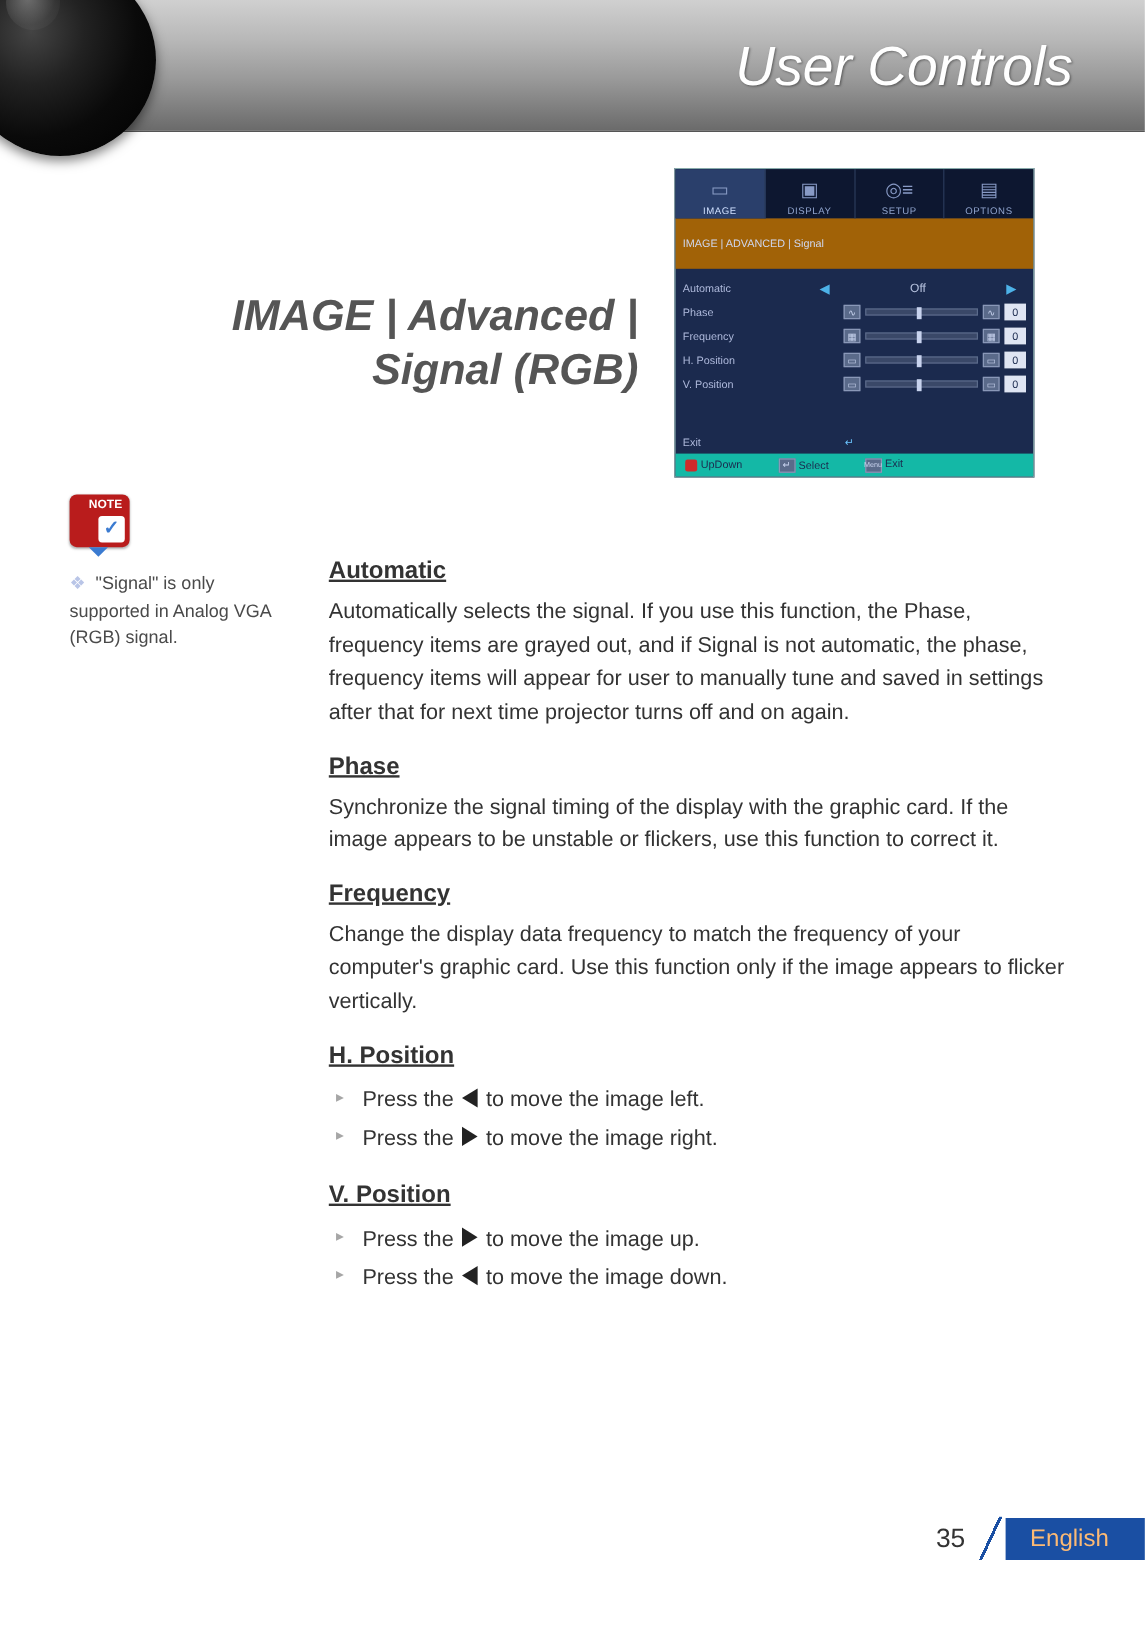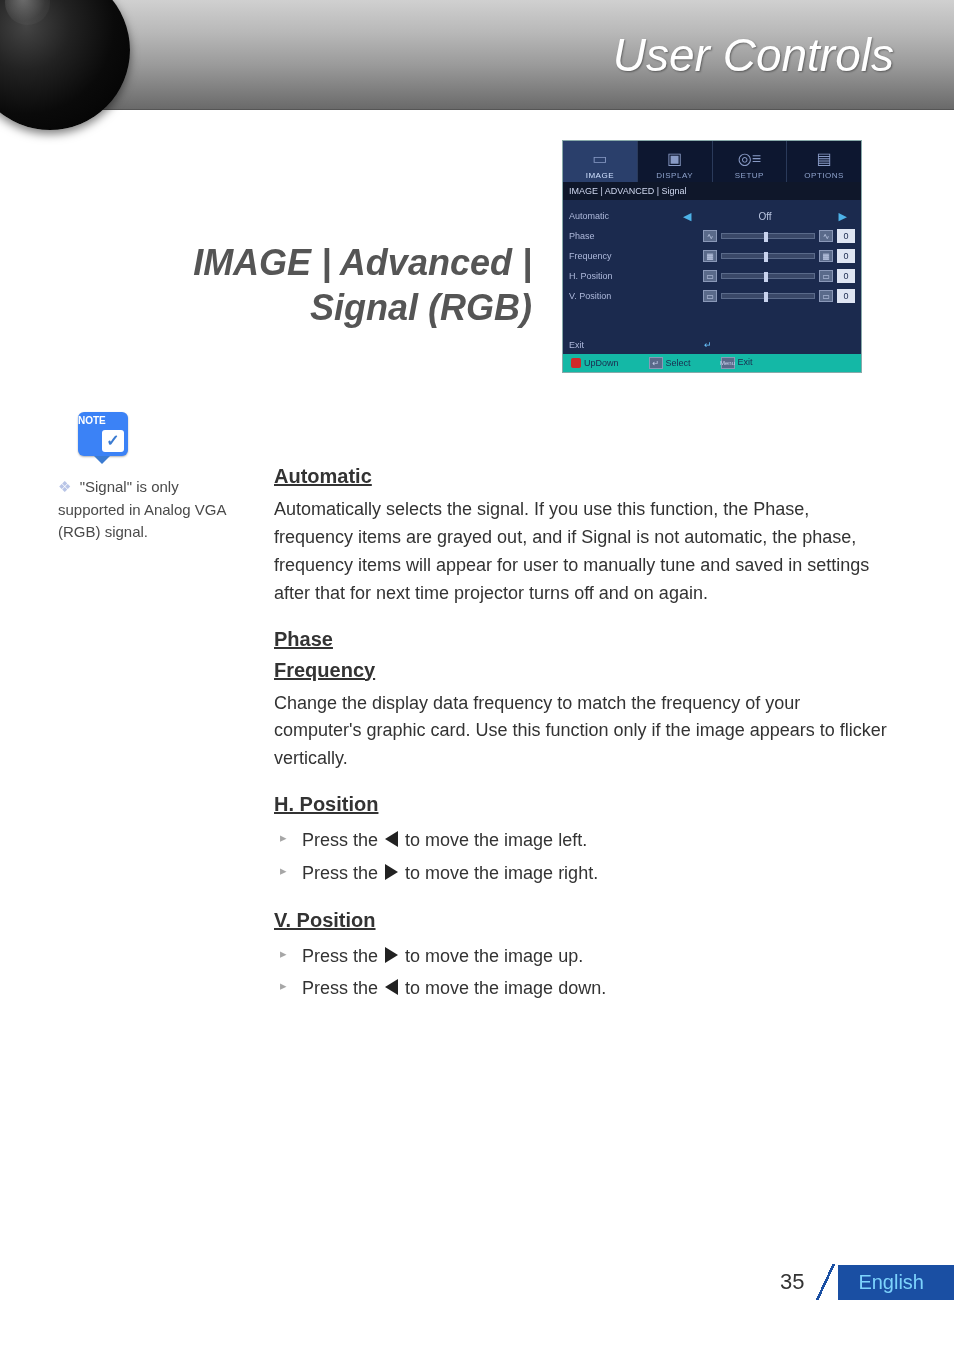--- a/index.html
+++ b/index.html
@@ -66,29 +66,28 @@
   
   .note-col {
     position: absolute;
     top: 412px;
     left: 58px;
     width: 170px;
   }
   .note-badge {
     width: 50px;
     height: 44px;
-    background: #3b82f6;
+    background: #b91c1c;
     border-radius: 6px;
     position: relative;
     color: #fff;
     font-size: 10px;
     font-weight: bold;
-    padding: 3px 0;
+    padding: 3px 16px;
     box-shadow: 0 1px 2px rgba(0,0,0,0.3);
-    margin-left: 20px;
   }
   .note-badge::after {
     content: "";
     position: absolute;
     bottom: -8px;
     left: 16px;
     border: 8px solid transparent;
     border-top-color: #3b7bd1;
     border-bottom: 0;
   }
@@ -149,23 +148,23 @@
     color: #889ac5;
     font-size: 16px;
   }
   .osd-tab-label {
     font-size: 8px;
     letter-spacing: 0.5px;
     color: #8fa3cc;
   }
   .osd-tab.active .osd-tab-label { color: #cfe0ff; }
   .osd-breadcrumb {
-    background: #0f172a;
+    background: #a16207;
     color: #cfd7ef;
-    padding: 4px 6px;
+    padding: 16px 6px;
     font-size: 9px;
   }
   .osd-body {
     padding: 6px 6px 30px 6px;
   }
   .osd-row {
     display: flex;
     align-items: center;
     height: 20px;
     gap: 4px;
@@ -314,21 +313,21 @@
     margin-right: 6px;
   }
   .slash-deco {
     width: 30px;
     height: 36px;
     background: linear-gradient(115deg, transparent 48%, #1a4fa3 48% 54%, transparent 54%);
     margin-right: -2px;
   }
   .lang-tab {
     background: #1a4fa3;
-    color: #7dd3fc;
+    color: #fdba74;
     font-size: 20px;
     padding: 6px 30px 6px 20px;
   }
 </style>
 </head>
 <body>
 
 <div class="header-band">
   <div class="lens-corner">
     <div class="lens-reflection"></div>
@@ -425,20 +424,21 @@
     <span><span class="key" style="font-size:6px;">Menu</span><span>Exit</span></span>
   </div>
 </div>
 
 <div class="content">
 
   <h3 class="section-h">Automatic</h3>
   <p class="section-p">Automatically selects the signal. If you use this function, the Phase, frequency items are grayed out, and if Signal is not automatic, the phase, frequency items will appear for user to manually tune and saved in settings after that for next time projector turns off and on again.</p>
 
   <h3 class="section-h">Phase</h3>
+  <p class="section-p">Synchronize the signal timing of the display with the graphic card. If the image appears to be unstable or flickers, use this function to correct it.</p>
 
   <h3 class="section-h">Frequency</h3>
   <p class="section-p">Change the display data frequency to match the frequency of your computer's graphic card. Use this function only if the image appears to flicker vertically.</p>
 
   <h3 class="section-h">H. Position</h3>
   <div class="bullet-list">
     <div class="bullet-item">
       <span>Press the </span><span class="tri-left"></span><span> to move the image left.</span>
     </div>
     <div class="bullet-item">

